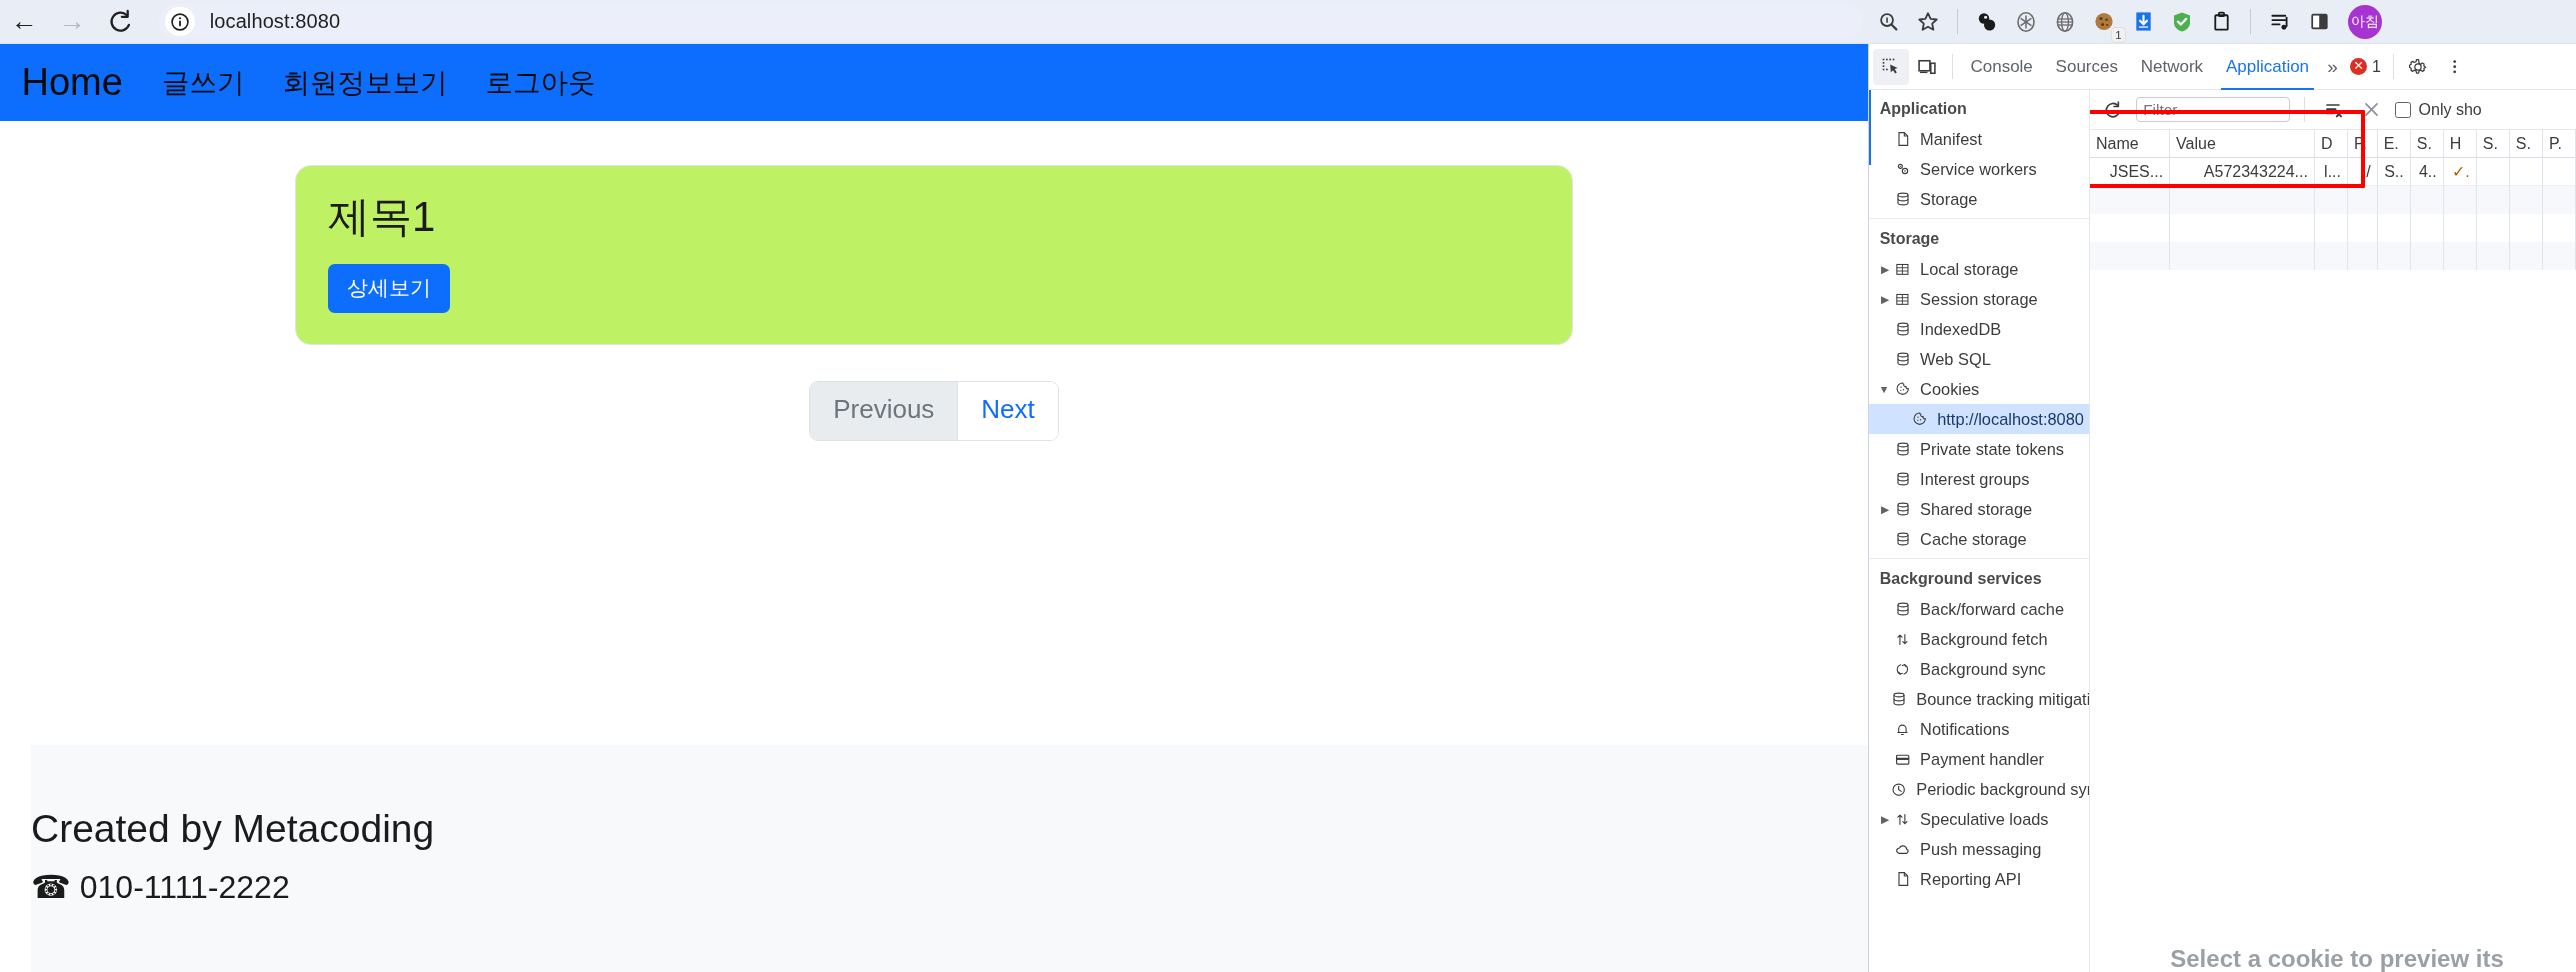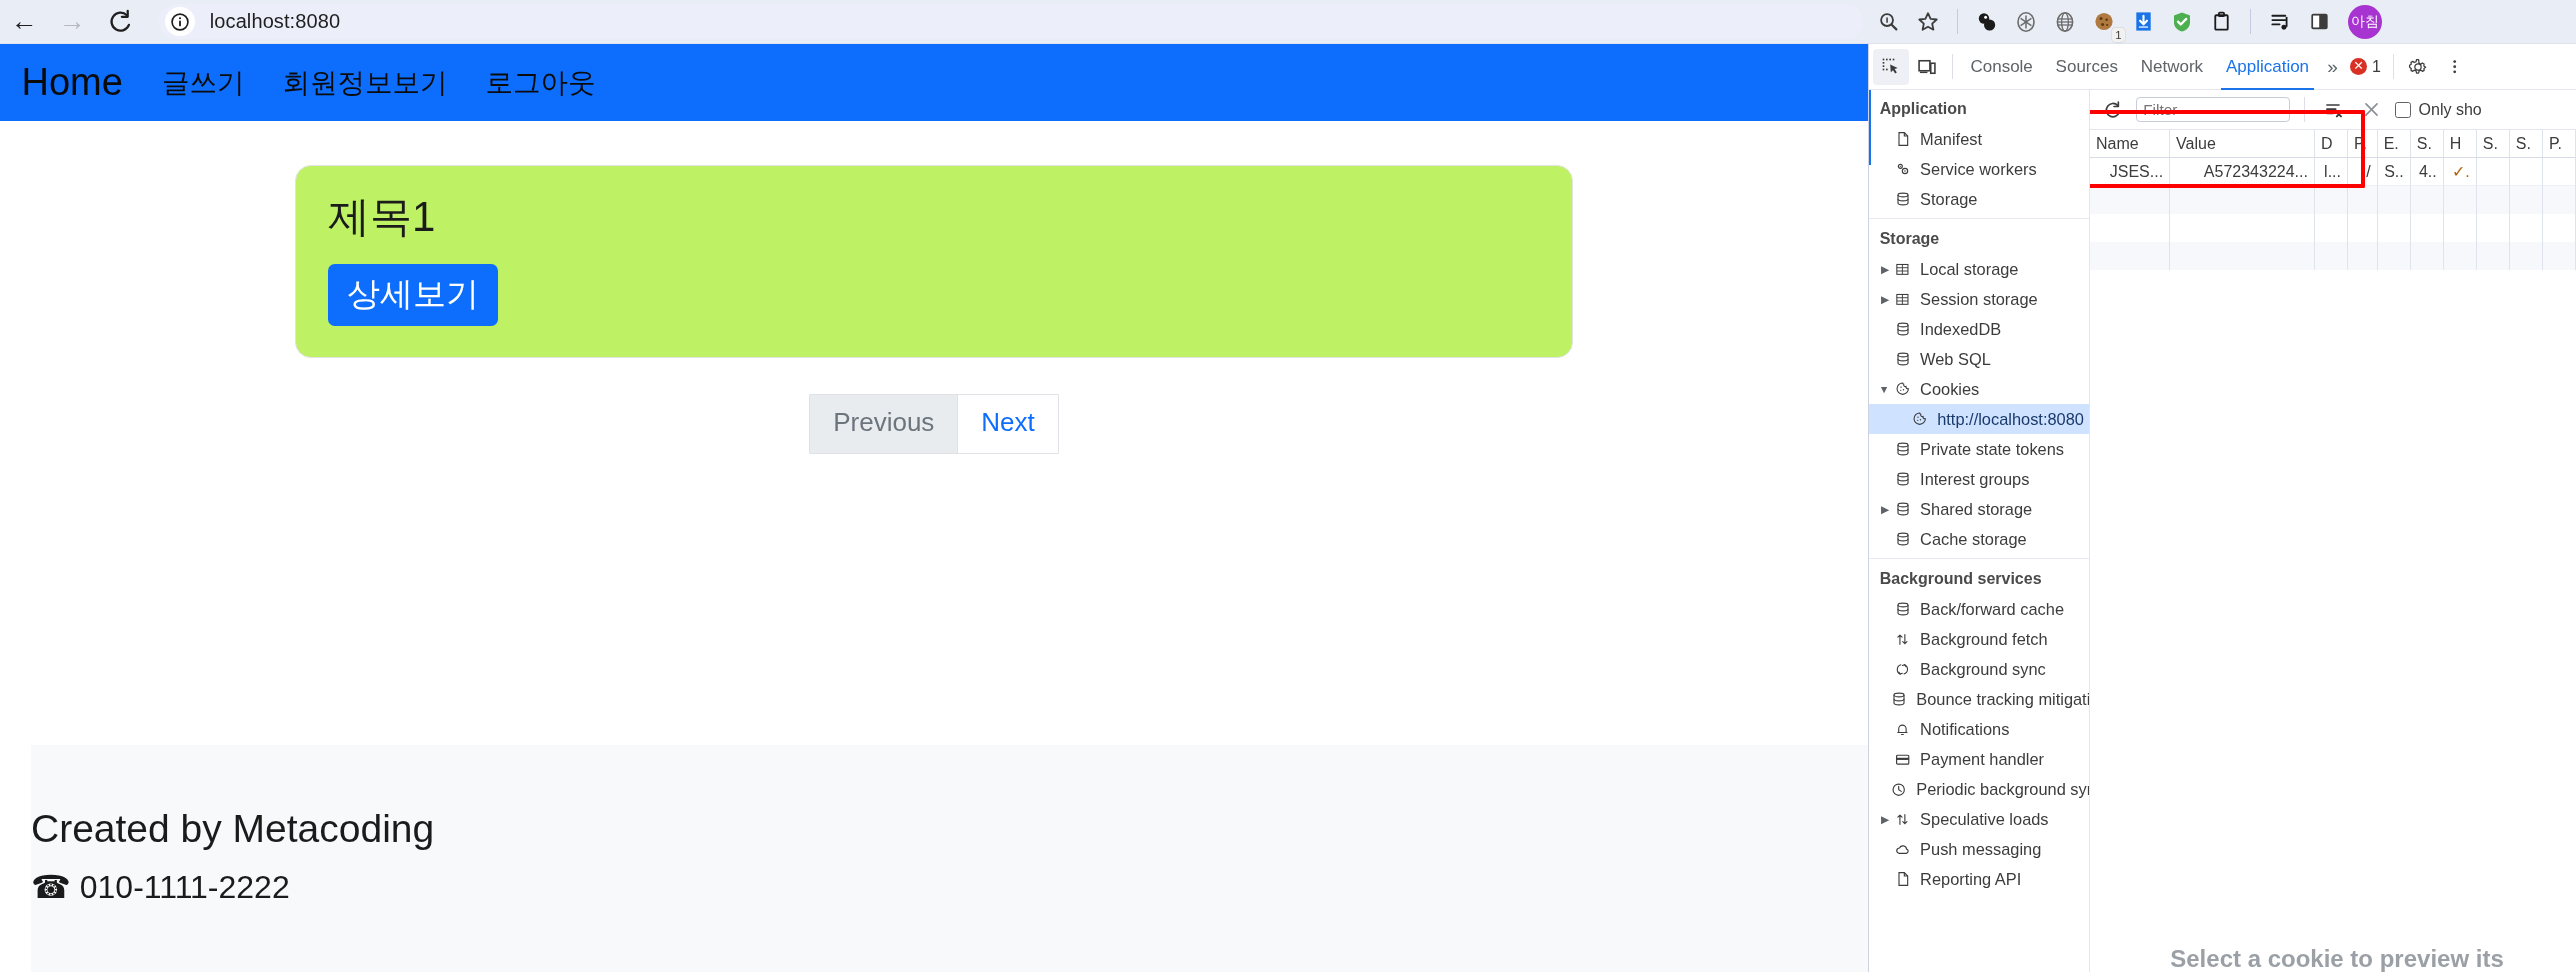--- a/index.html
+++ b/index.html
@@ -75,28 +75,28 @@
 
   #content-area { padding-top: 44px; }
   #post-card {
     width: 1278px; margin: 0 auto; background: #bef264;
     border: 0.7px solid #e3e3e3; border-radius: 16px;
     padding: 28px 32px 31px 32px;
   }
   #post-title { font-size: 42px; color: #1b1b1b; line-height: 1.1; }
   #detail-button {
     display: inline-block; margin-top: 24px;
-    background: #0d6efd; color: #ffffff; font-size: 33px;
+    background: #0d6efd; color: #ffffff; font-size: 21px;
     padding: 11.4px 19px 14px 19px; border-radius: 6.7px; border: none;
     cursor: pointer; line-height: 1.1;
   }
 
   #pagination {
     margin: 36px auto 15px auto; width: fit-content;
-    display: flex; border-radius: 1px; overflow: hidden;
+    display: flex; border-radius: 9px; overflow: hidden;
     border: 0.7px solid #dee2e6;
   }
   .page-btn {
     font-size: 26px; padding: 13.4px 23px 16px 23px; line-height: 1.1;
     background: #ffffff; cursor: pointer;
   }
   .page-btn.disabled { background: #e9ecef; color: #6c757d; }
   .page-btn.active-link { color: #0d6efd; border-left: 0.7px solid #dee2e6; }
 
   #site-footer {

